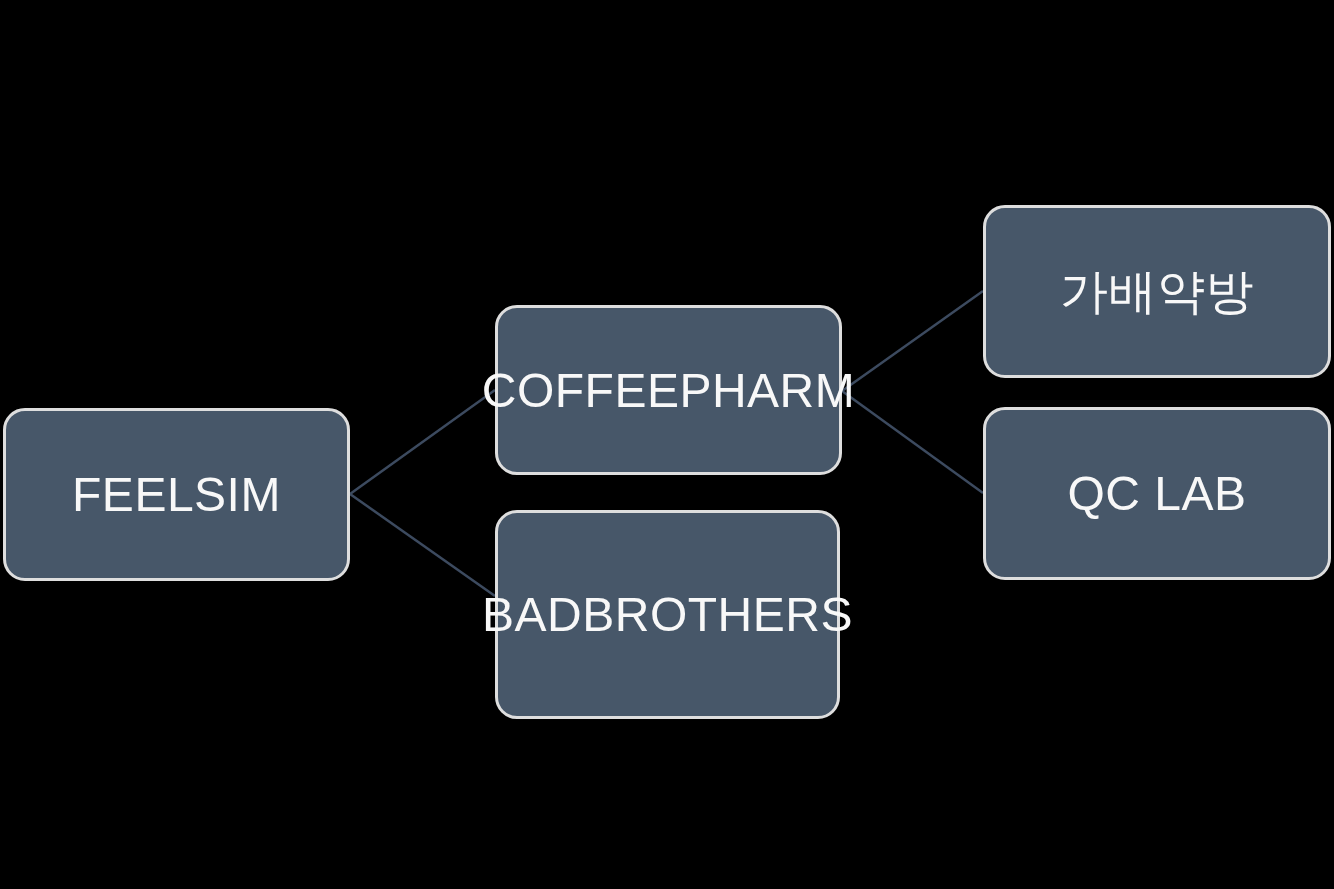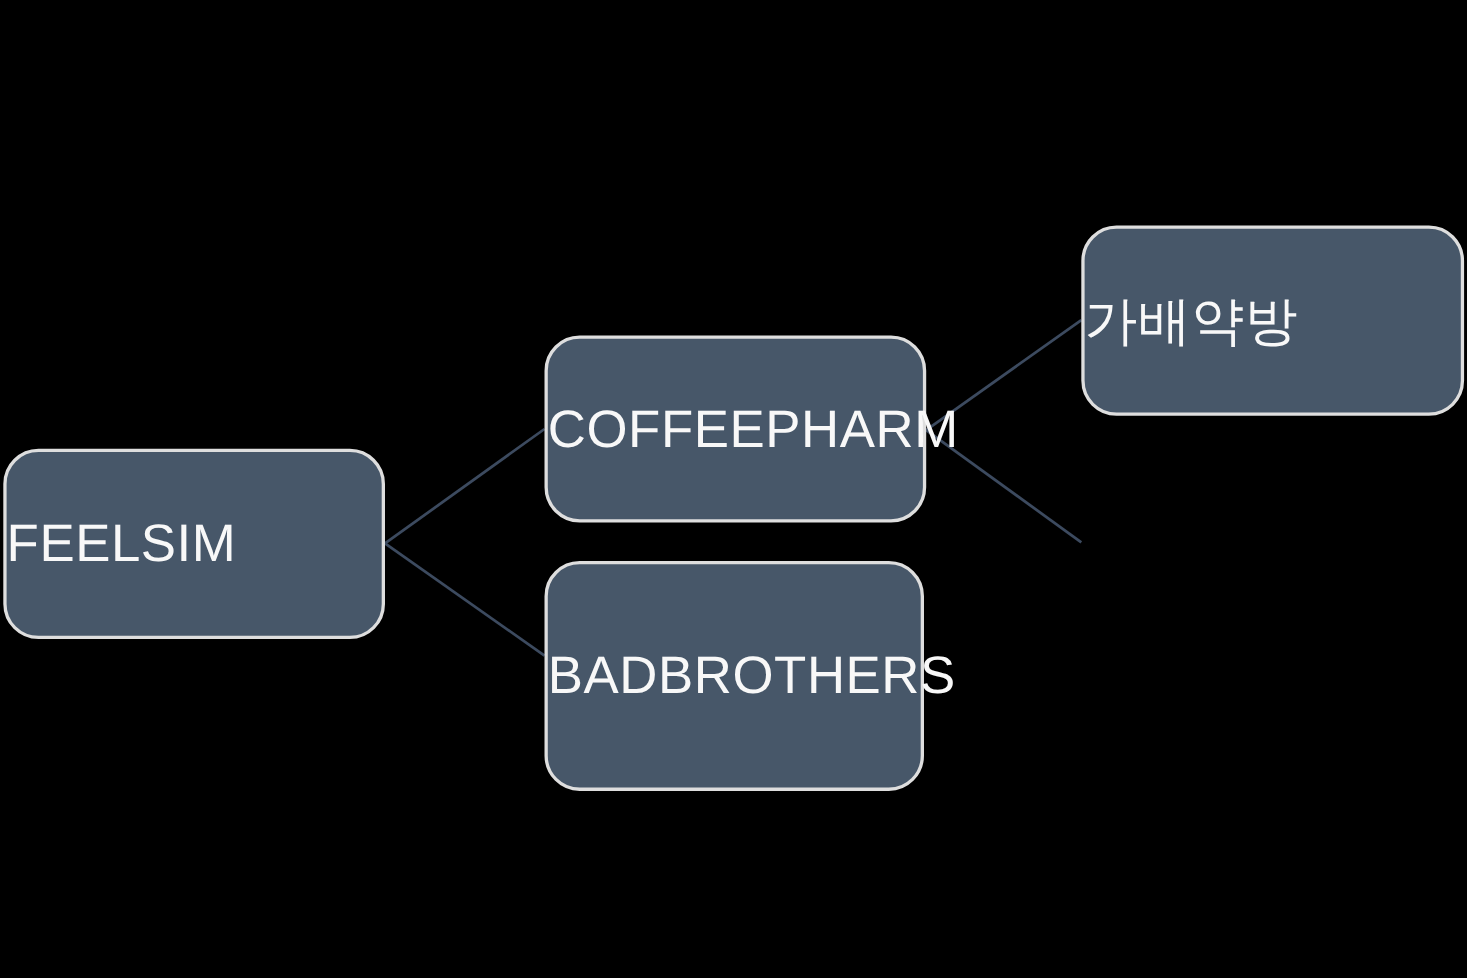--- a/index.html
+++ b/index.html
@@ -31,23 +31,24 @@
   }
   .connector {
     stroke: var(--connector);
     stroke-width: 2.5;
     fill: none;
   }
   .node {
     position: absolute;
     background: var(--node-fill);
     border: 3px solid var(--node-border);
-    border-radius: 32px;
+    border-radius: 22px;
     display: flex;
     align-items: center;
+    justify-content: center;
     color: var(--text);
     font-size: 48px;
     font-weight: 400;
     letter-spacing: 0.5px;
     white-space: nowrap;
   }
   .node-feelsim     { left: 3px;   top: 408px; width: 347px; height: 173px; }
   .node-coffeepharm { left: 495px; top: 305px; width: 347px; height: 170px; }
   .node-badbrothers { left: 495px; top: 510px; width: 345px; height: 209px; }
   .node-gabae       { left: 983px; top: 205px; width: 348px; height: 173px; }
@@ -74,14 +75,17 @@
   </div>
 
   <div class="node node-badbrothers">
     <span class="node-label">BADBROTHERS</span>
   </div>
 
   <div class="node node-gabae">
     <span class="node-label">가배약방</span>
   </div>
 
+  <div class="node node-qclab">
+    <span class="node-label">QC LAB</span>
+  </div>
 
 </div>
 
 </body></html>

